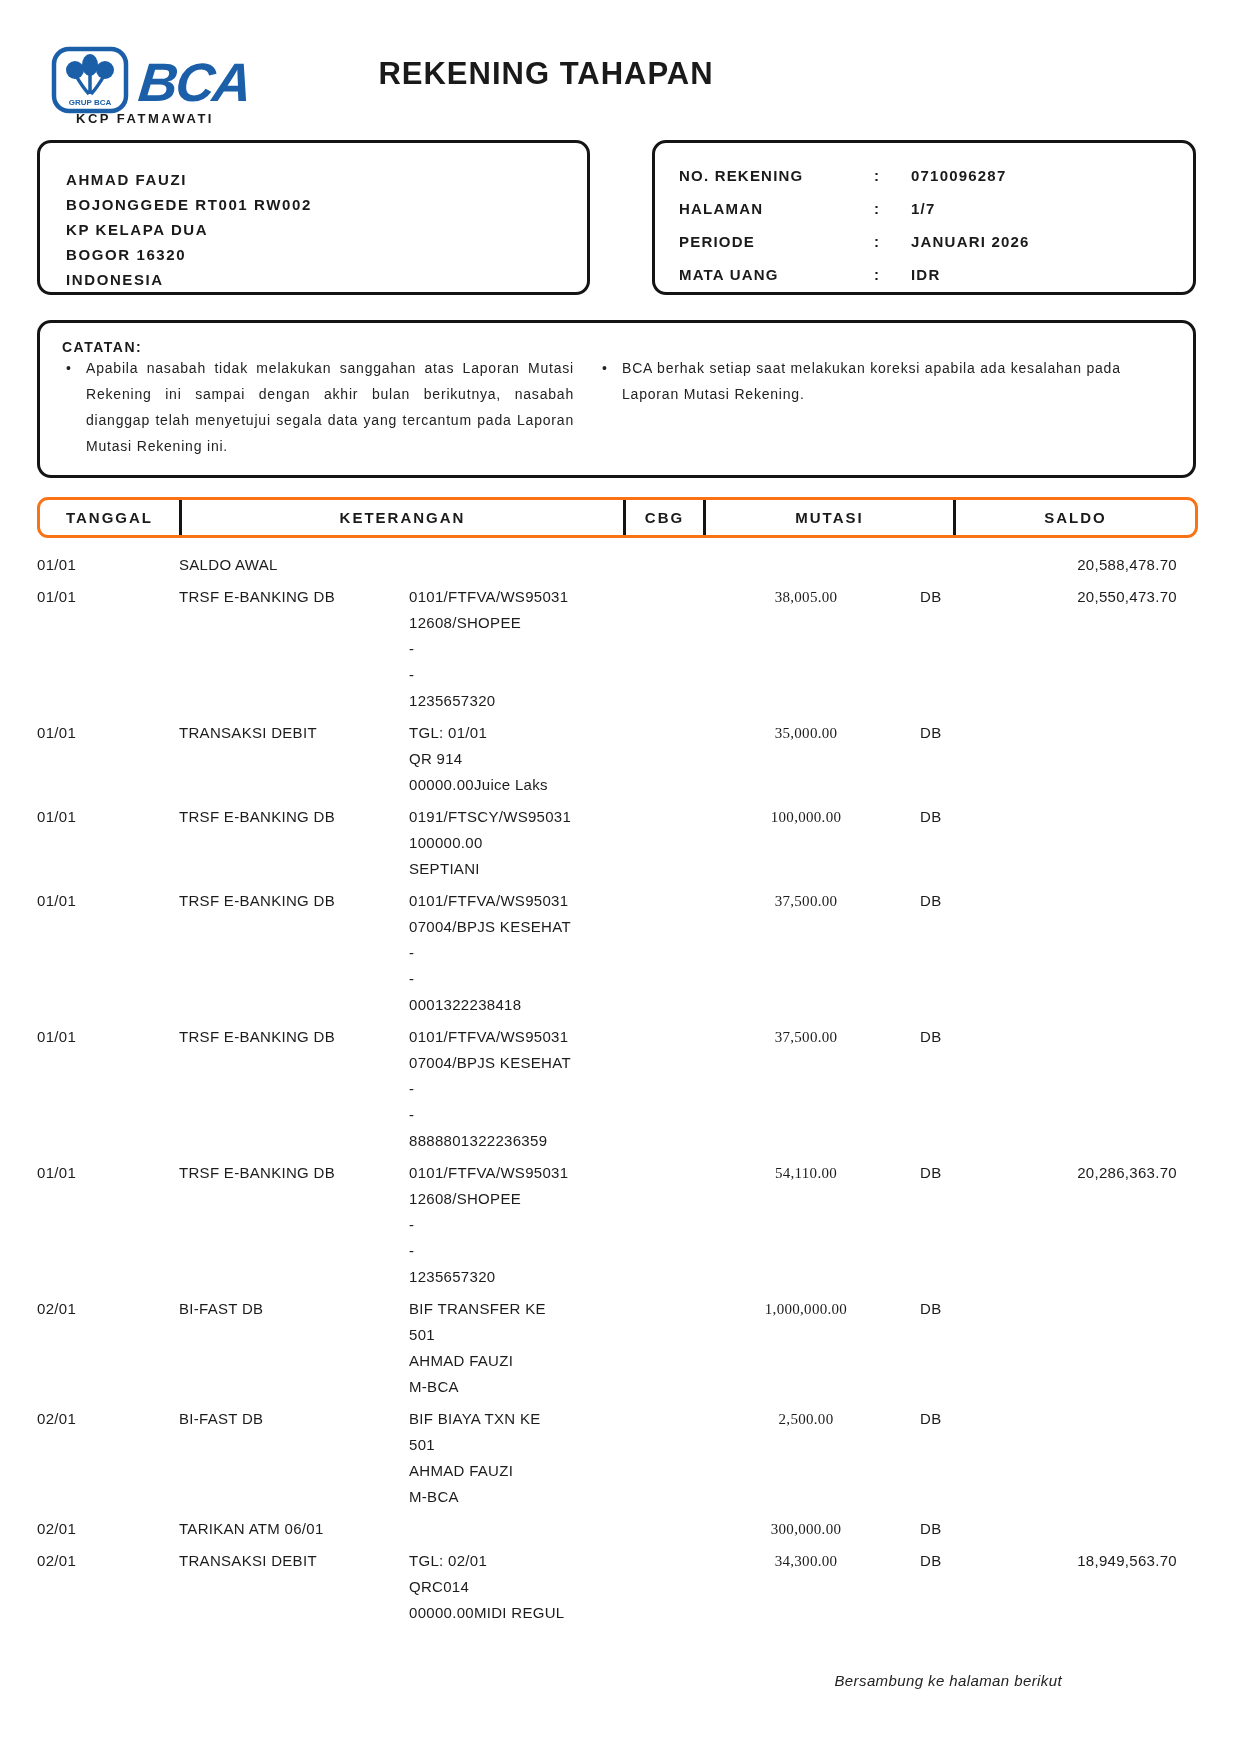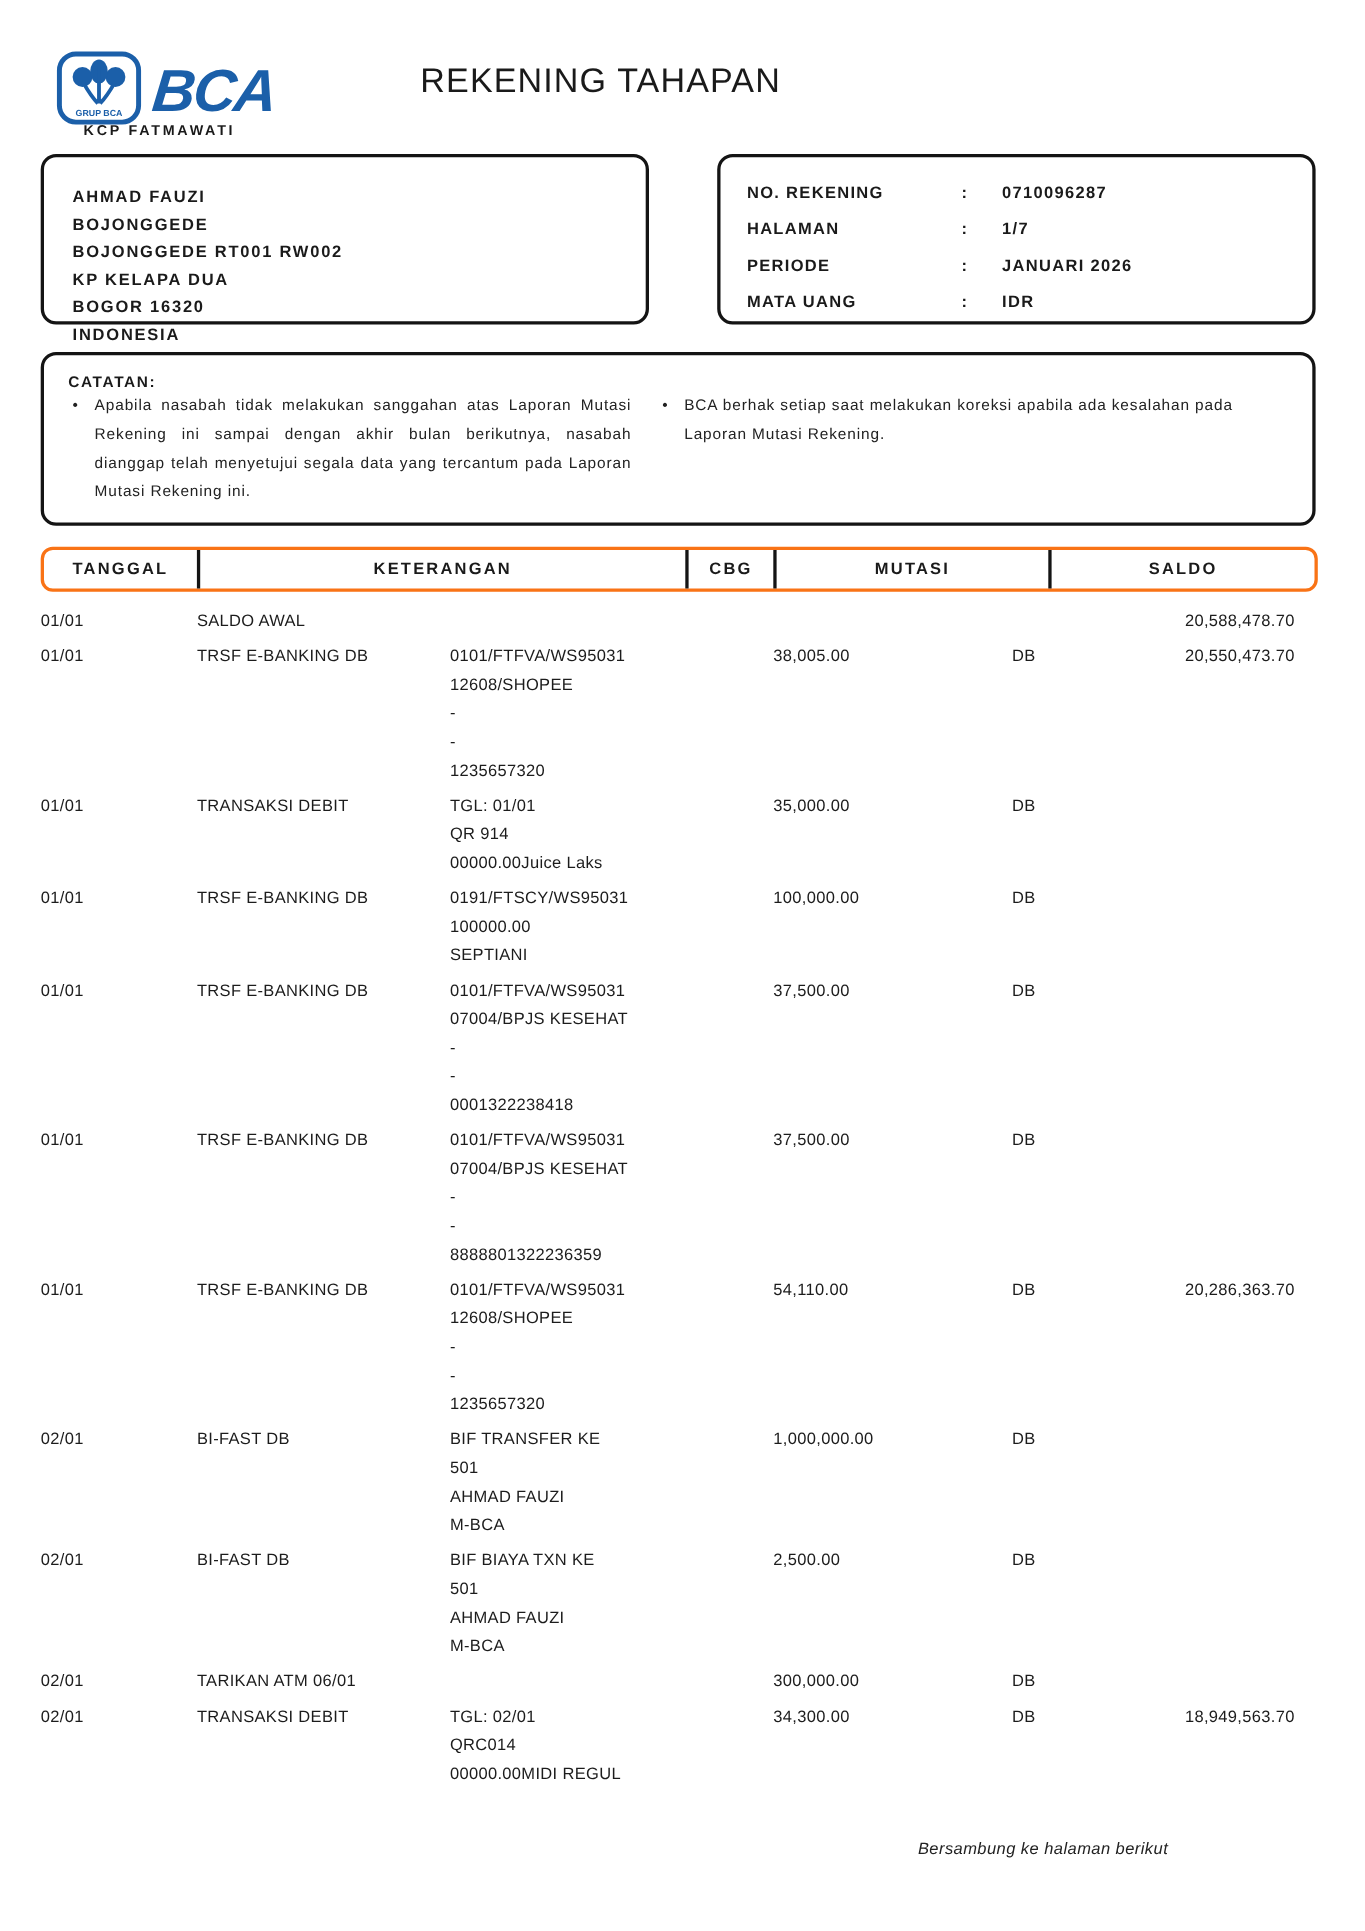--- a/index.html
+++ b/index.html
@@ -11,21 +11,21 @@
   .abs{position:absolute;}
 
   
   .logo-wrap{left:38px;top:46px;display:flex;align-items:center;gap:10px;padding-left:13px;}
   .brand-word{
     font-size:54px;font-weight:900;font-style:italic;color:#1b5fa9;
     letter-spacing:-2px;transform:skewX(-6deg);line-height:1;padding-right:6px;
   }
   .doc-title{
     left:546px;top:56px;transform:translateX(-50%);
-    font-size:31px;font-weight:400;letter-spacing:1px;white-space:nowrap;
+    font-size:31px;font-weight:700;letter-spacing:1px;white-space:nowrap;
   }
   .branch{
     left:76px;top:111px;font-size:13px;font-weight:700;letter-spacing:2.5px;
   }
 
   
   .box{border:3px solid #141414;border-radius:14px;background:#fff;box-sizing:border-box;}
   .addr-box{left:37px;top:140px;width:553px;height:155px;padding:24px 10px 0 26px;}
   .addr-box div{font-size:15px;font-weight:700;letter-spacing:1.6px;line-height:25px;white-space:nowrap;}
   .info-box{left:652px;top:140px;width:544px;height:155px;padding:24px 0 0 24px;}
@@ -56,21 +56,21 @@
   
   .tbody{left:37px;top:552px;width:1161px;}
   .trow{
     display:grid;grid-template-columns:142px 230px 214px 80px 206px 44px 245px;
     margin-bottom:6px;
   }
   .trow .c{font-size:15px;letter-spacing:0.3px;line-height:26px;color:#1c1c1c;}
   .c-date{}
   .c-type{white-space:nowrap;}
   .c-detail div{white-space:nowrap;}
-  .c-amount{text-align:left;}
+  .c-amount{text-align:center;font-family:Liberation Serif, serif;}
   .c-flag{padding-left:11px;}
   .c-saldo{text-align:right;padding-right:21px;}
 
   
   .footer-note{
     right:179px;top:1672px;font-size:15px;font-style:italic;letter-spacing:0.4px;color:#222;
   }
 </style>
 </head>
 <body>
@@ -88,21 +88,20 @@
   </span>
   <span class="brand-word">BCA</span>
 </div>
 
 <div class="abs doc-title">REKENING TAHAPAN</div>
 
 <div class="abs branch">KCP FATMAWATI</div>
 
 <div class="abs box addr-box" id="addr-box">
     <div>AHMAD FAUZI</div>
-    <div>BOJONGGEDE</div>
     <div>BOJONGGEDE RT001 RW002</div>
     <div>KP KELAPA DUA</div>
     <div>BOGOR 16320</div>
     <div>INDONESIA</div>
   </div>
 
 <div class="abs box info-box" id="info-box">
     <div class="info-row">
       <span>NO. REKENING</span>
       <span>:</span>

